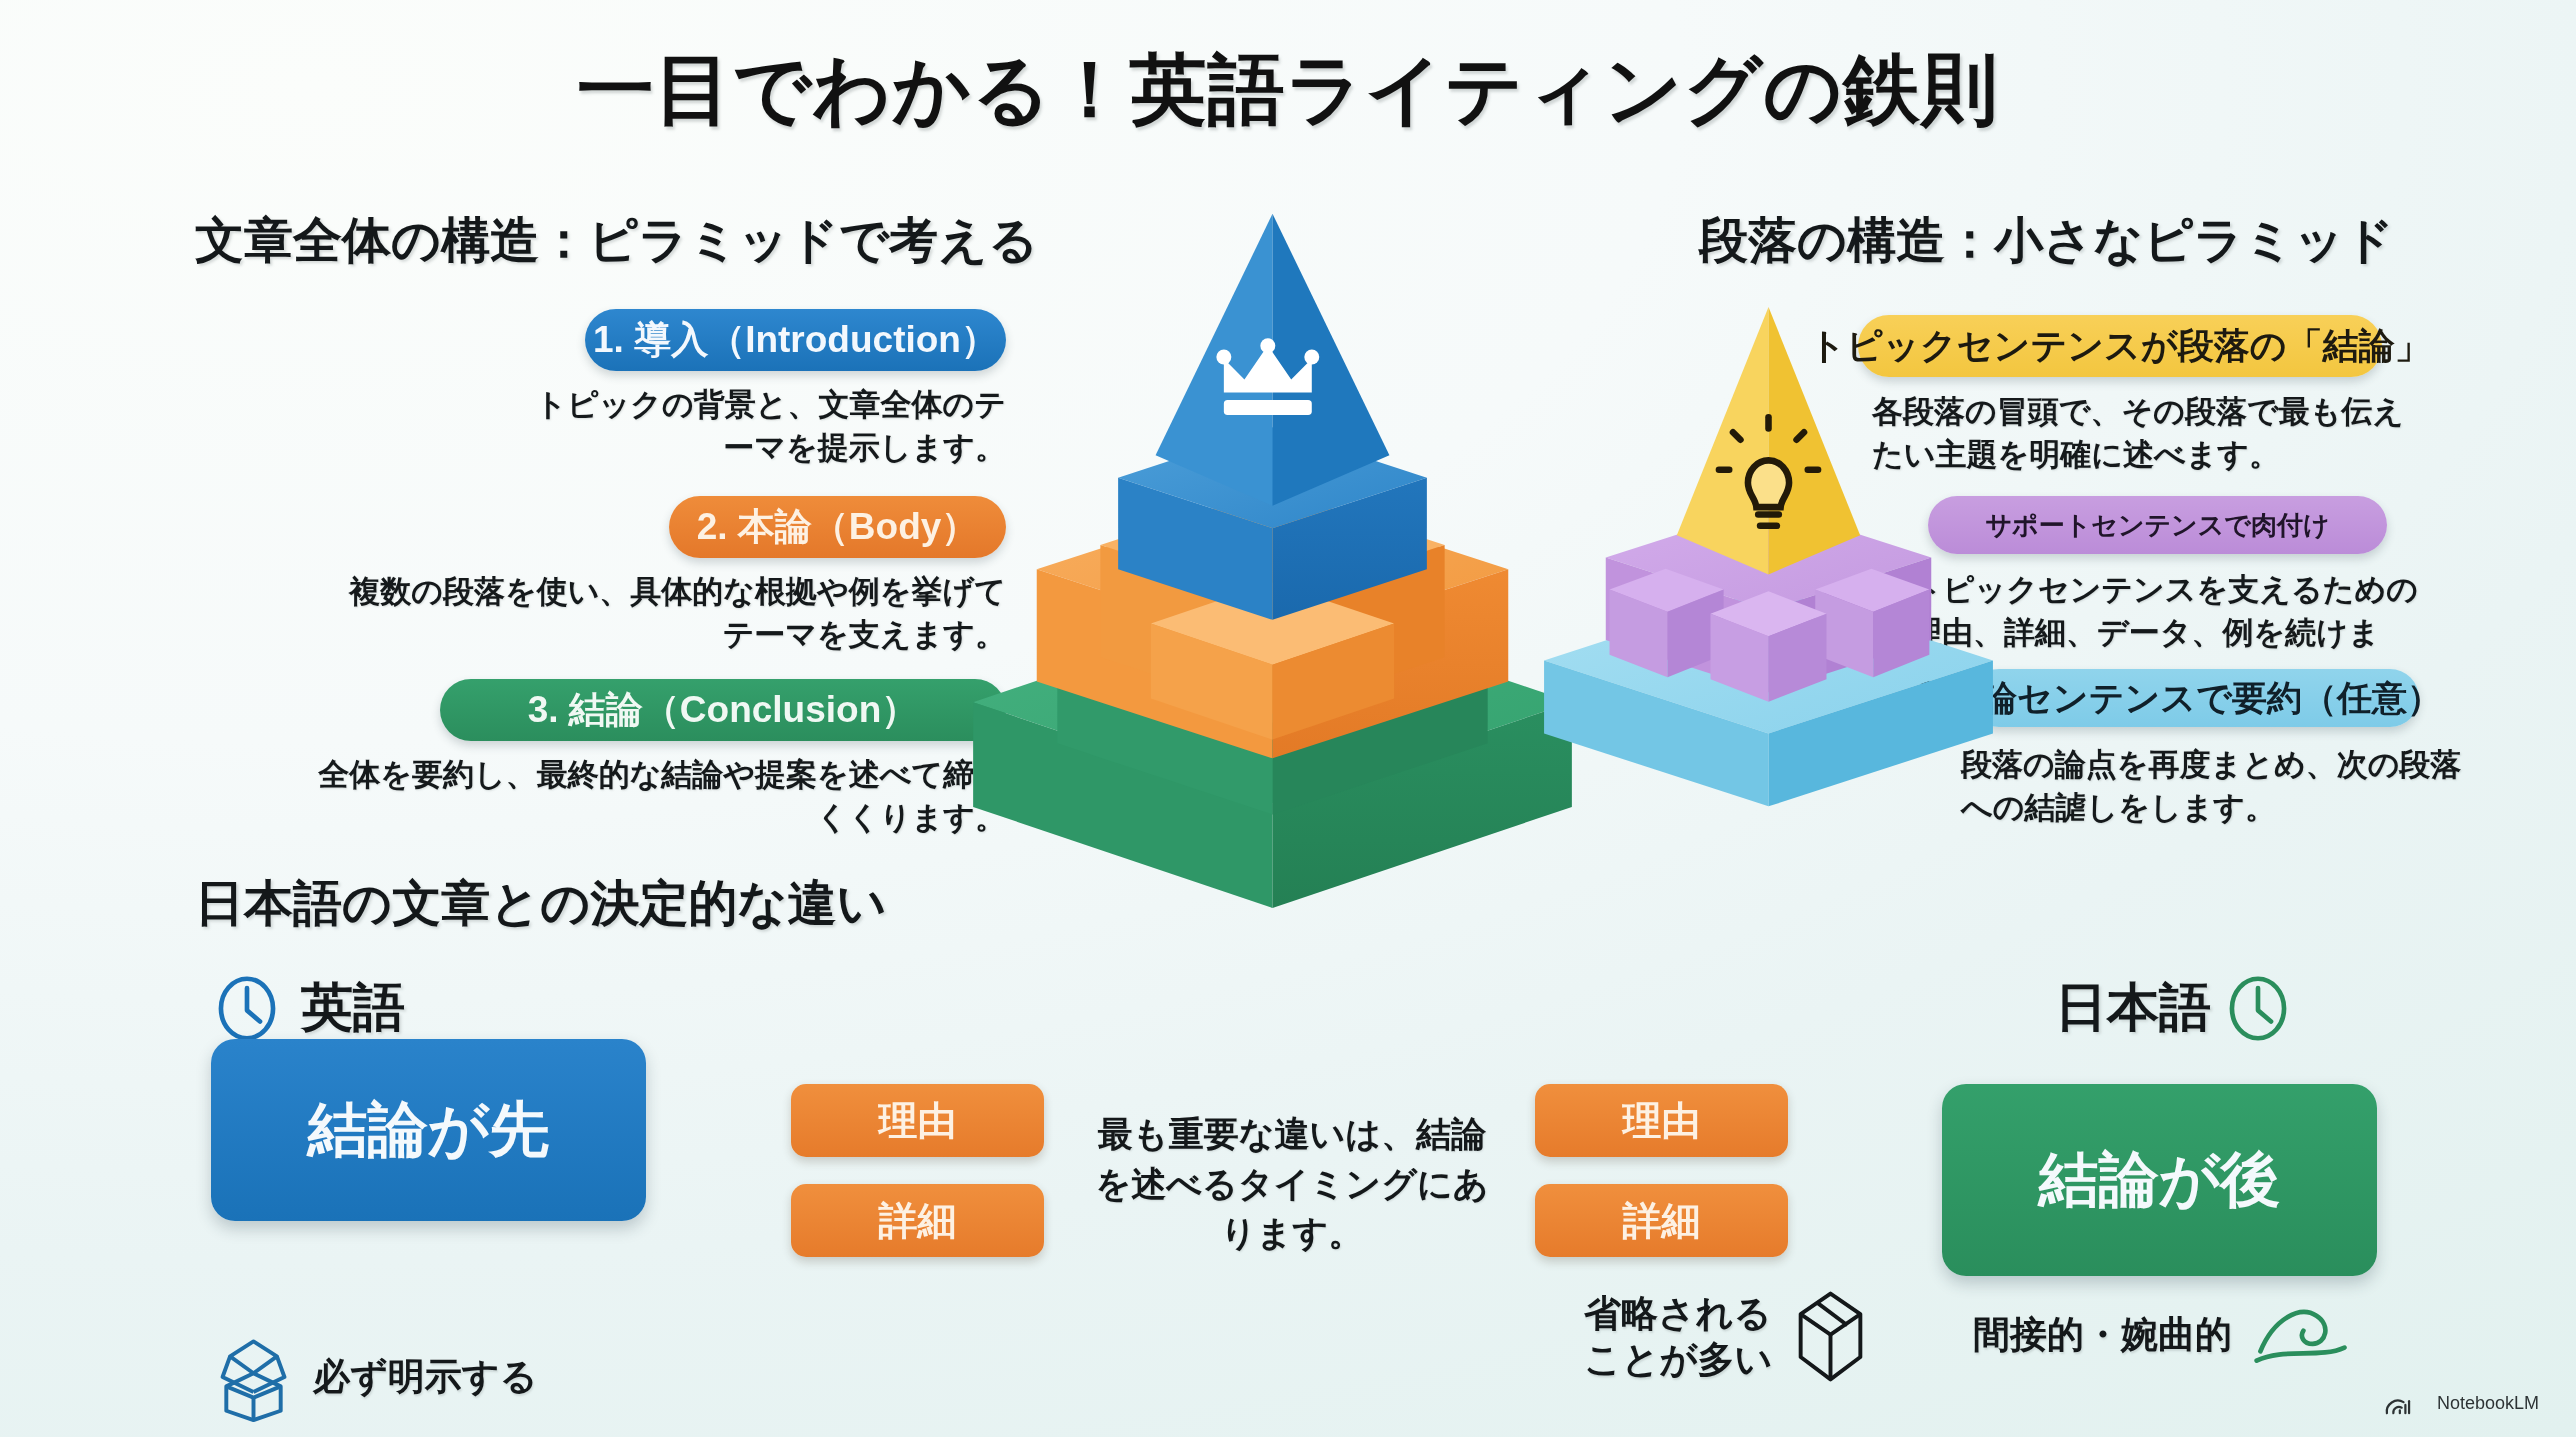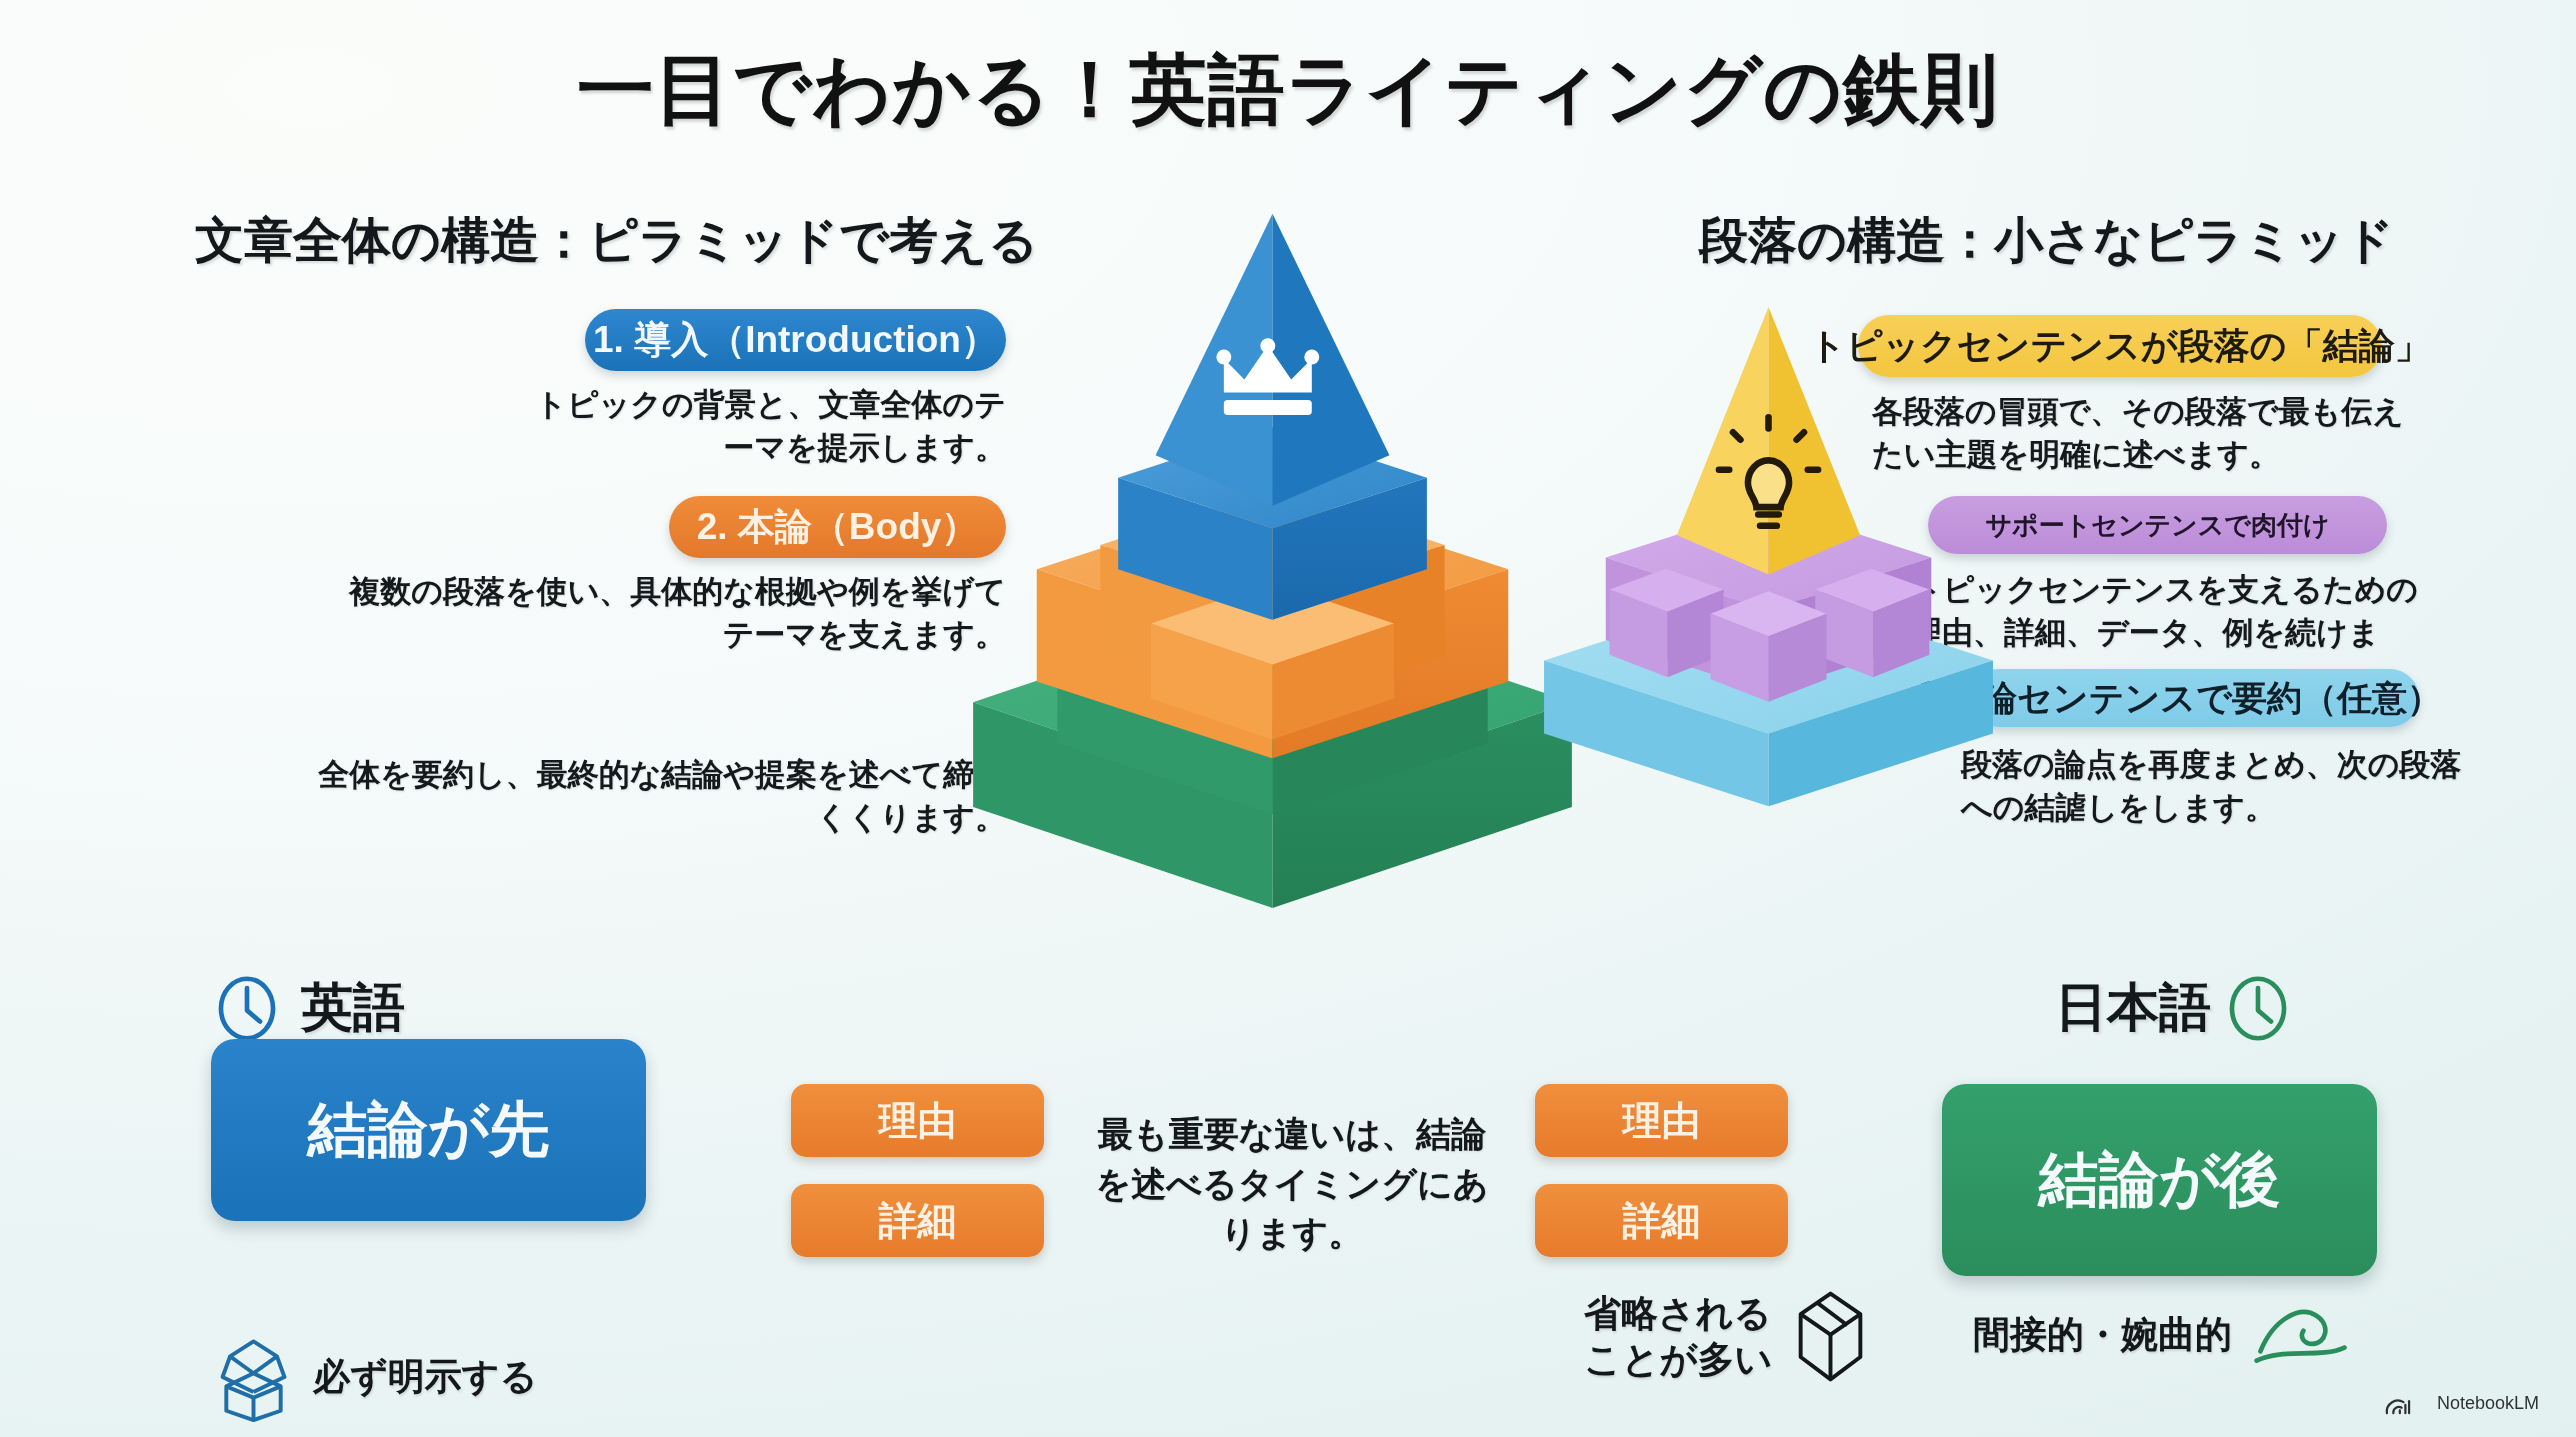--- a/index.html
+++ b/index.html
@@ -125,20 +125,21 @@
   <div class="title">一目でわかる！英語ライティングの鉄則</div>
 
   <div class="sec-head" id="head-left">文章全体の構造：ピラミッドで考える</div>
 
   <div class="pill blue" id="pill-1">1. 導入（Introduction）</div>
   <div class="desc" id="desc-1">トピックの背景と、文章全体のテーマを提示します。</div>
 
   <div class="pill orange" id="pill-2">2. 本論（Body）</div>
   <div class="desc" id="desc-2">複数の段落を使い、具体的な根拠や例を挙げてテーマを支えます。</div>
 
+  <div class="pill green" id="pill-3">3. 結論（Conclusion）</div>
   <div class="desc" id="desc-3">全体を要約し、最終的な結論や提案を述べて締めくくります。</div>
 
   <div class="sec-head" id="head-right">段落の構造：小さなピラミッド</div>
 
   <div class="pill yellow" id="pill-4">トピックセンテンスが段落の「結論」</div>
   <div class="desc" id="desc-4">各段落の冒頭で、その段落で最も伝えたい主題を明確に述べます。</div>
 
   <div class="pill purple" id="pill-5">サポートセンテンスで肉付け</div>
   <div class="desc" id="desc-5">トピックセンテンスを支えるための理由、詳細、データ、例を続けます。</div>
 
@@ -277,20 +278,21 @@
         <line x1="-9" y1="62" x2="9" y2="62"></line>
         <line x1="0" y1="-42" x2="0" y2="-54"></line>
         <line x1="-30" y1="-30" x2="-38" y2="-38"></line>
         <line x1="30" y1="-30" x2="38" y2="-38"></line>
         <line x1="-42" y1="2" x2="-53" y2="2"></line>
         <line x1="42" y1="2" x2="53" y2="2"></line>
       </g>
     </svg>
   </div>
 
+  <div class="sec-head" id="head-diff">日本語の文章との決定的な違い</div>
 
   <div class="lang-label" id="lang-en">
     <span>
       <svg width="60" height="67" viewBox="0 0 64 72">
         <ellipse cx="32" cy="36" rx="28" ry="32" fill="none" stroke="#1b72b8" stroke-width="5"></ellipse>
         <path d="M32 14 L32 38 L46 50" fill="none" stroke="#1b72b8" stroke-width="5" stroke-linecap="round" stroke-linejoin="round"></path>
       </svg>
     </span>
     <span>英語</span>
   </div>

